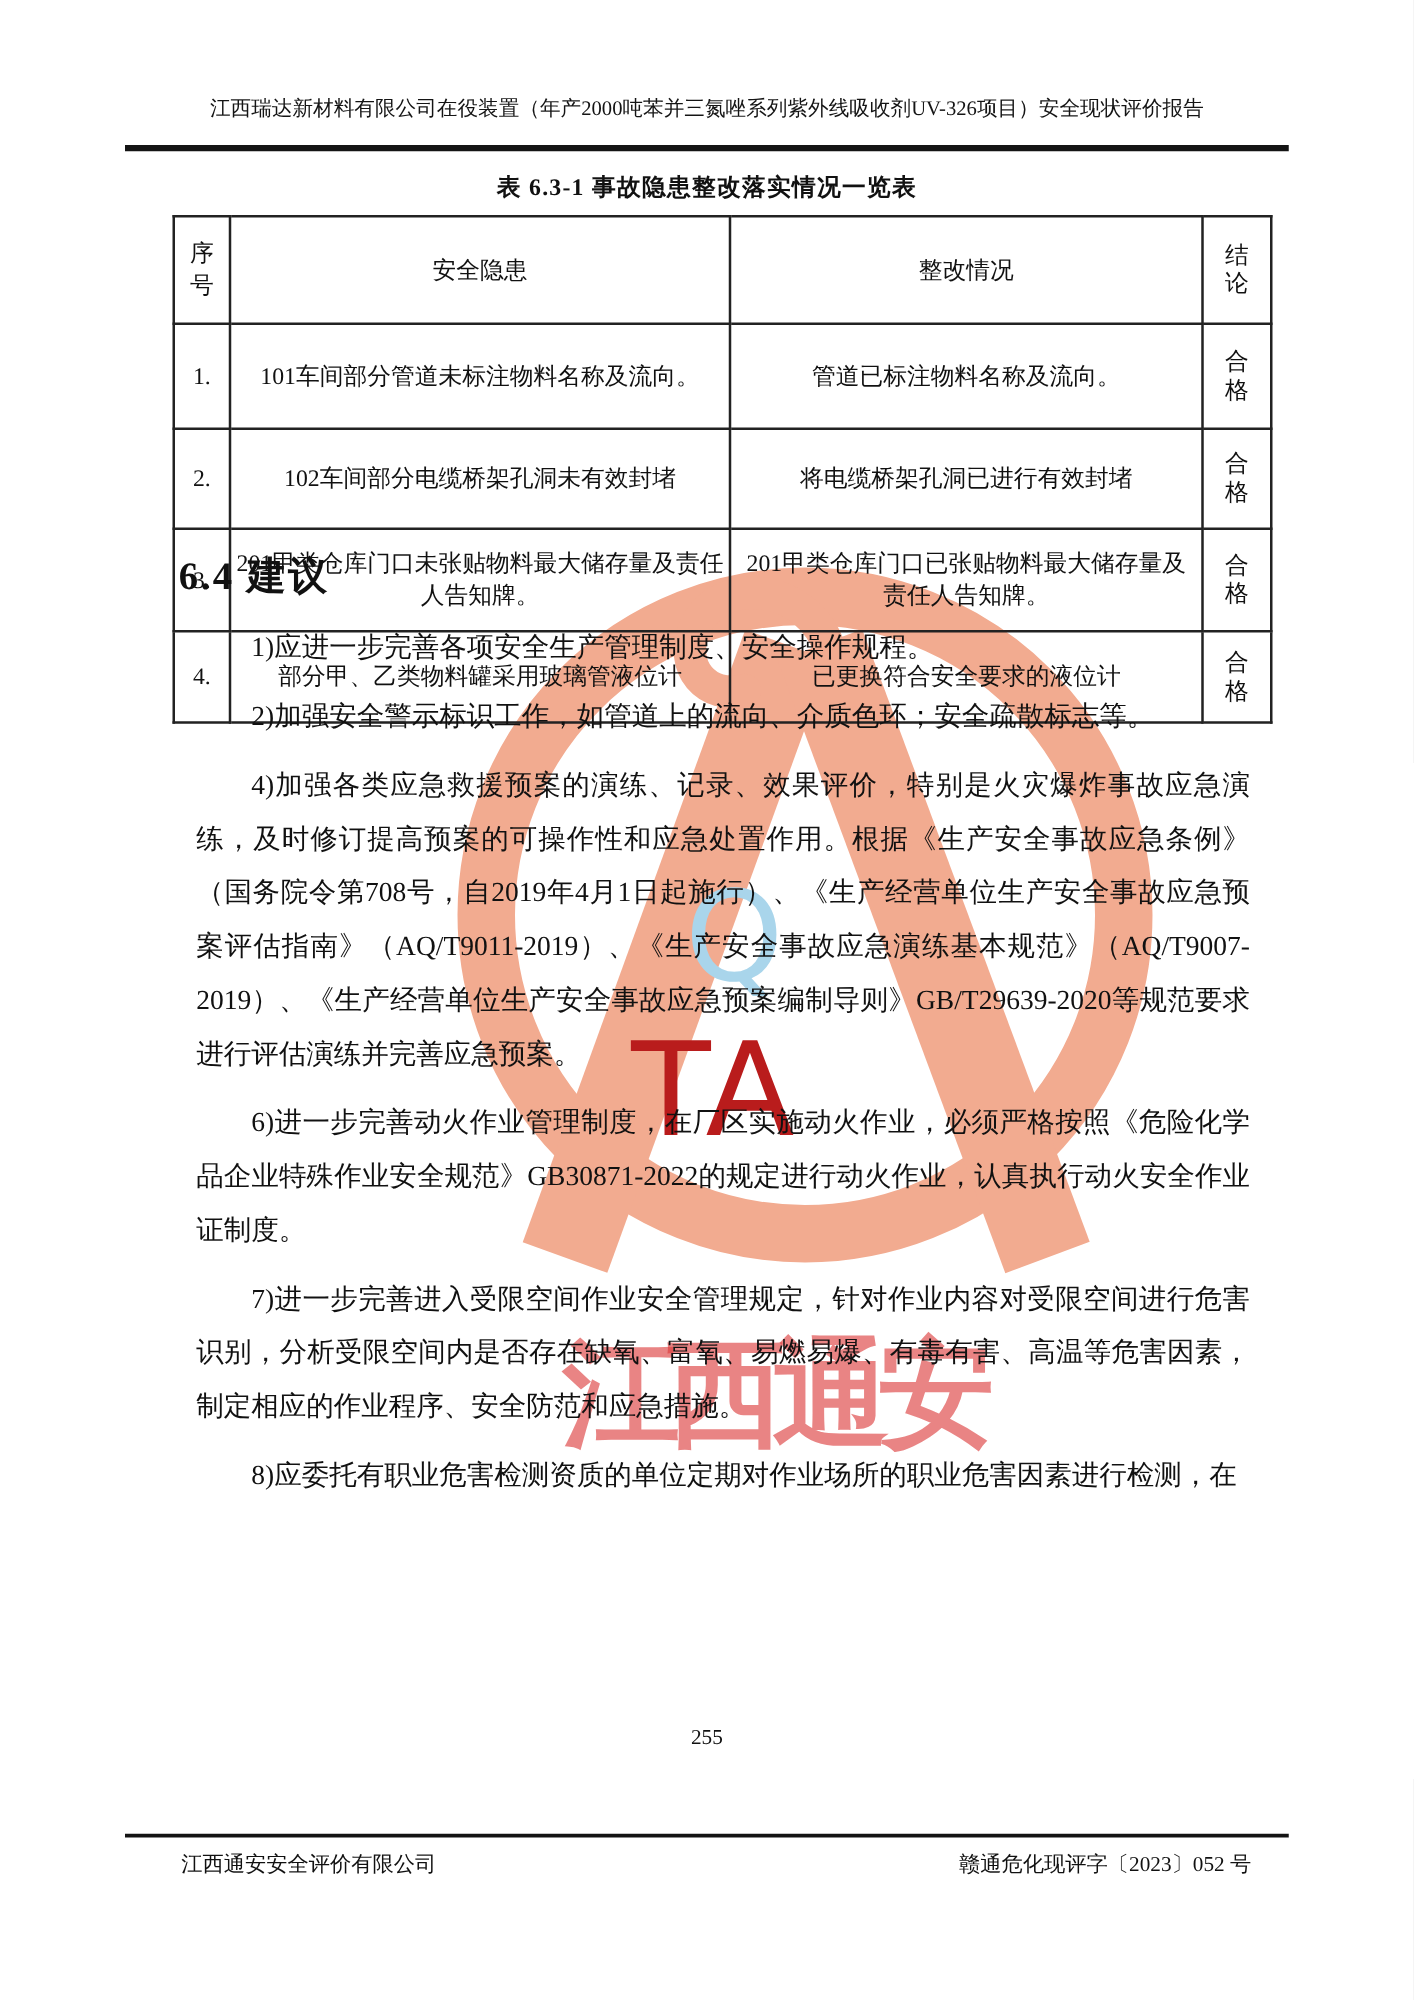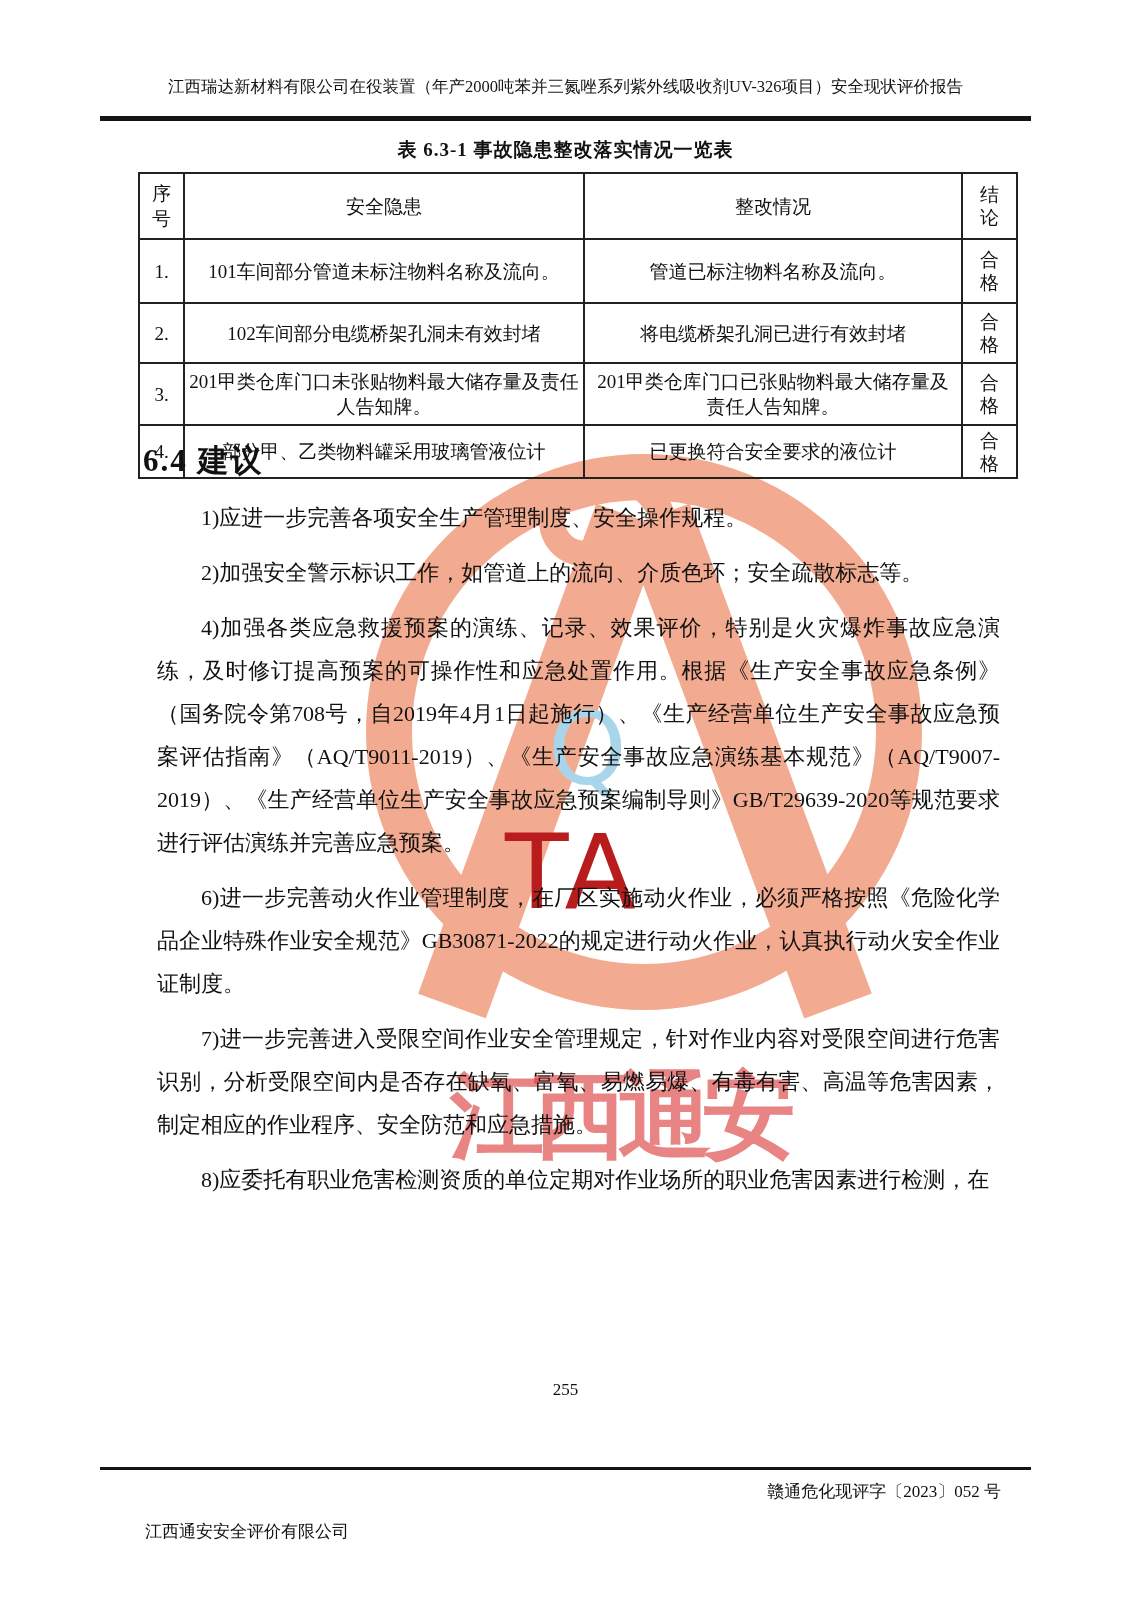--- a/index.html
+++ b/index.html
@@ -49,21 +49,21 @@
     position:absolute;top:172px;left:138px;
     border-collapse:collapse;table-layout:fixed;width:878px;
     font-size:19px;
   }
   table.hz td{
     border:2px solid #222;
     text-align:center;vertical-align:middle;
     word-break:break-all;line-height:25px;
     padding:2px 4px;
   }
-  table.hz td.c-no{padding:6px 11px;}
+  table.hz td.c-no{padding:16px 11px;}
   table.hz td.c-concl{padding:2px 15px;line-height:23px;}
   tr.h-row td{height:52px;}
   tr.r1 td{height:50px;}
   tr.r2 td{height:46px;}
   tr.r3 td{height:48px;}
   tr.r4 td{height:39px;}
   .section-heading{
     position:absolute;top:440px;left:143px;
     font-size:31px;font-weight:700;letter-spacing:2px;
   }
@@ -77,21 +77,21 @@
     position:absolute;top:1380px;left:100px;width:931px;
     text-align:center;font-size:17px;
   }
   .footer-rule{
     position:absolute;top:1467px;left:100px;width:931px;height:3px;background:#141414;
   }
   .footer-row{
     position:absolute;top:1480px;left:100px;width:931px;
     font-size:17px;
   }
-  .footer-company{position:absolute;left:45px;top:0;margin-top:40px;}
+  .footer-company{position:absolute;left:45px;top:0;}
   .footer-doc{position:absolute;right:30px;top:0;}
 </style>
 </head>
 <body>
 
 <div class="page">
 
   <div class="watermark">
     <svg class="wm-svg" width="580" height="710" viewBox="350 430 580 710">
       <circle cx="644" cy="732" r="255" fill="none" stroke="#f2ab90" stroke-width="46"></circle>

